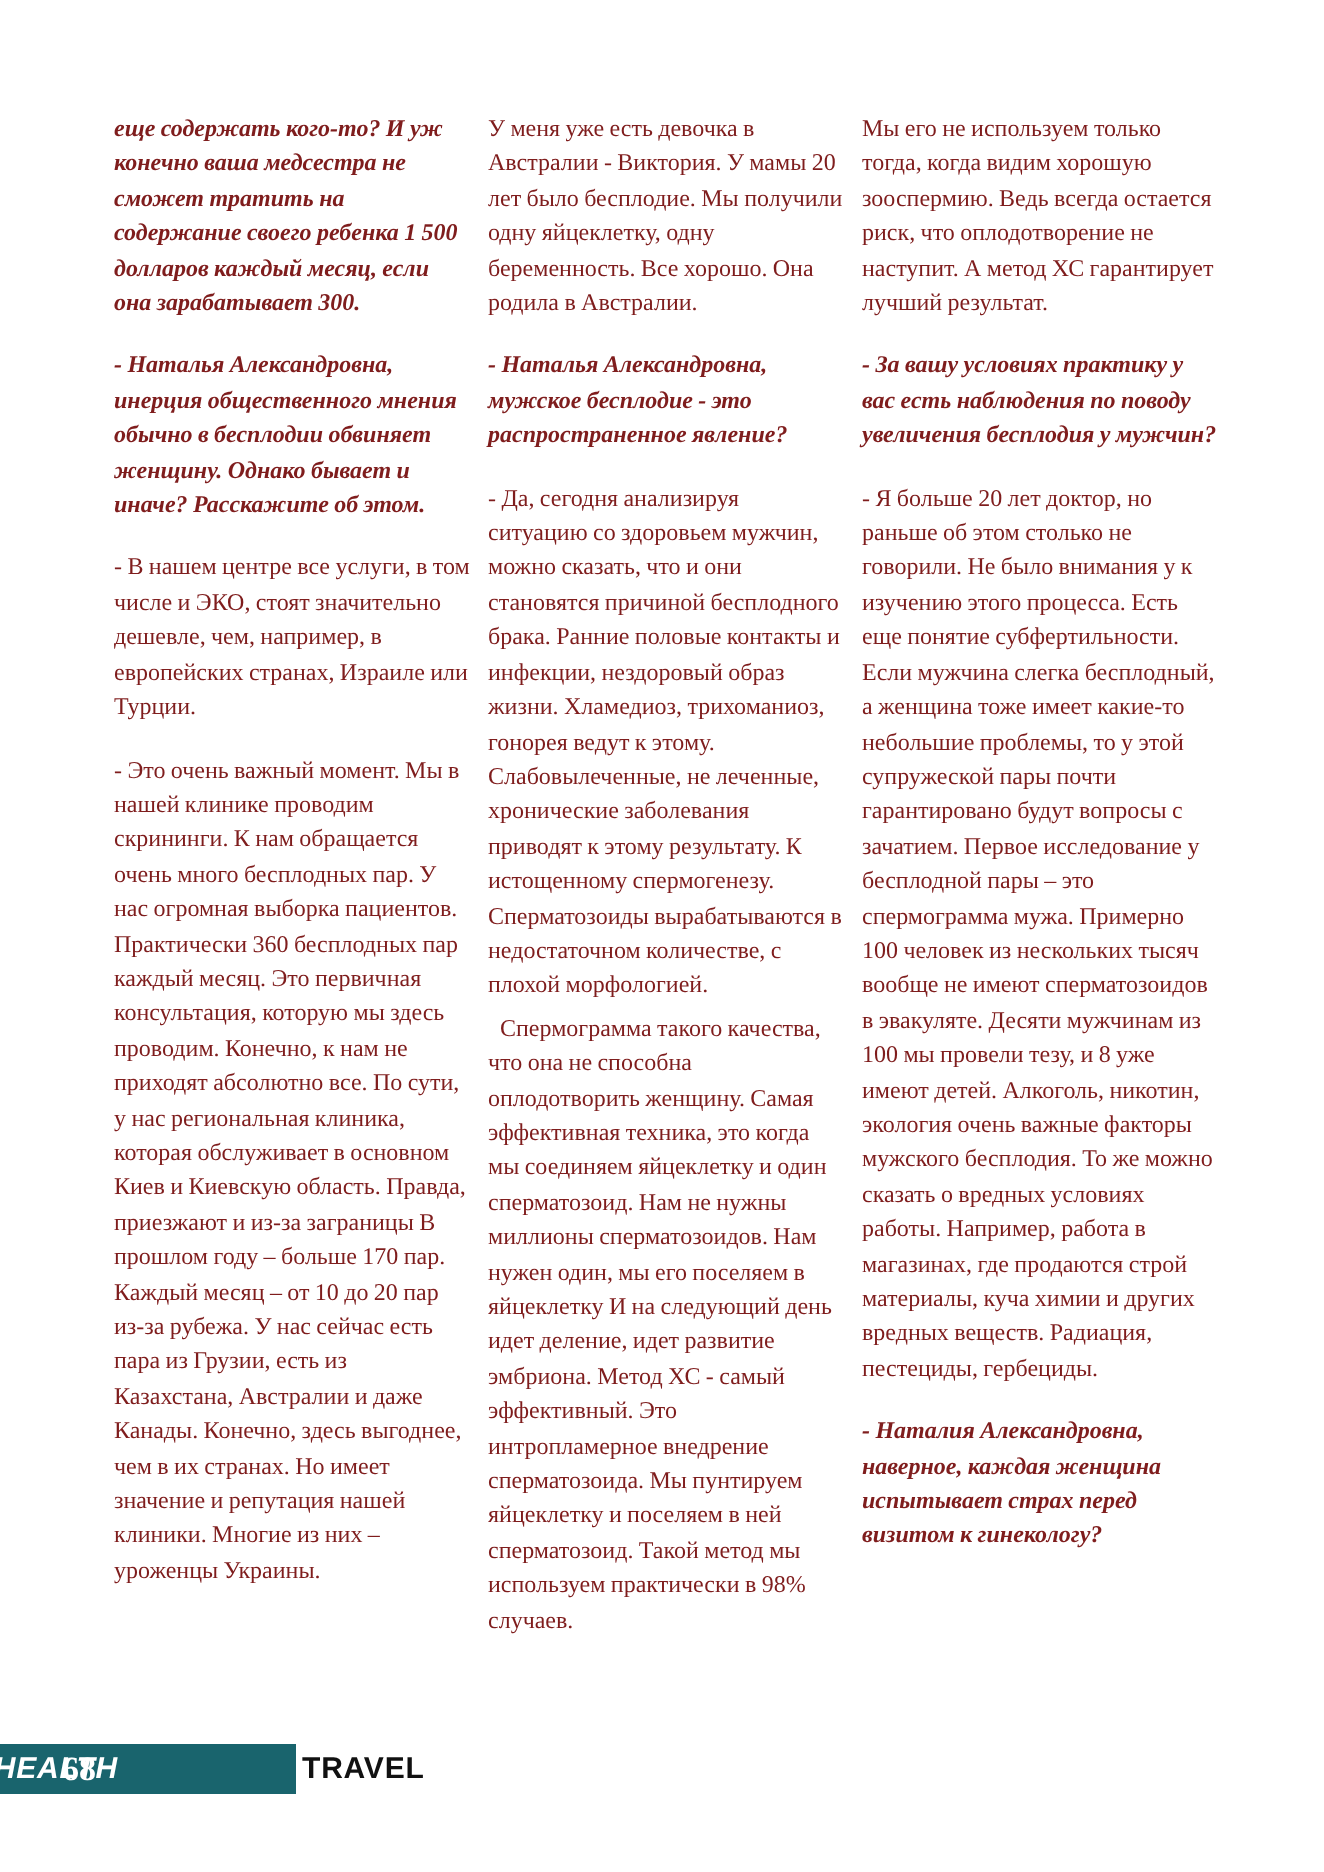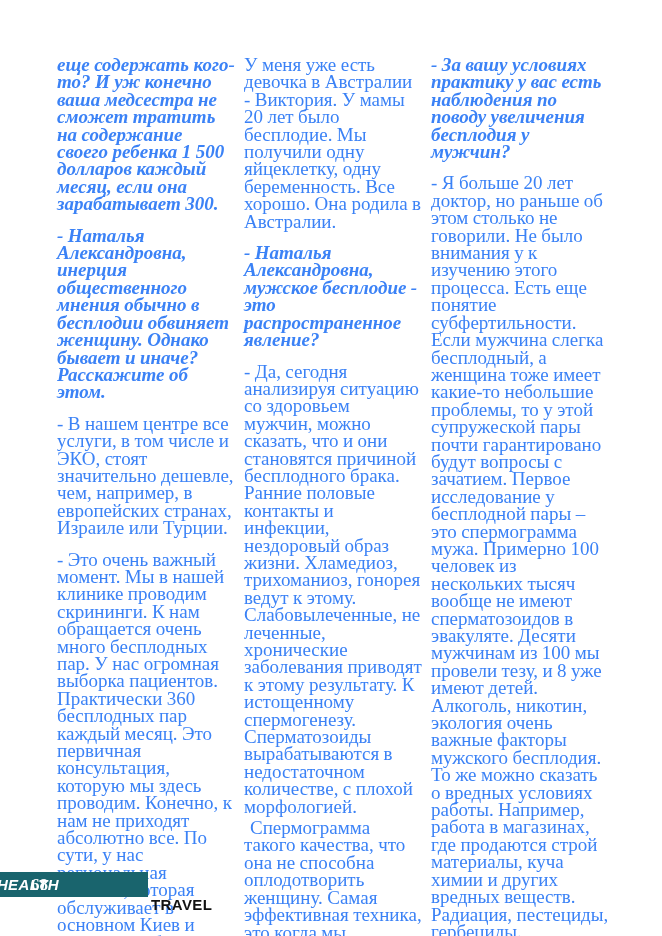--- a/index.html
+++ b/index.html
@@ -19,23 +19,23 @@
     width:553px;
     display:flex;
     gap:9px;
   }
   .col{
     width:178px;
     flex:0 0 178px;
   }
   .para{
     margin:0 0 14px 0;
-    font-size:19px;
+    font-size:12px;
     line-height:17.4px;
-    color:#3b82f6;
+    color:#7f1d1d;
     text-align:left;
     word-spacing:-0.3px;
   }
   .question{
     font-weight:700;
     font-style:italic;
   }
   .tight{margin-bottom:4px;}
   .indent{text-indent:6px;}
   .footer{
@@ -72,21 +72,20 @@
   .mag-health{
     right:514px; 
     color:#ffffff;
     text-align:right;
     padding-right:1px;
     font-style:italic;
   }
   .mag-travel{
     left:151px;
     color:#111111;
-    margin-top:20px;
   }
 </style>
 </head>
 <body>
 
 <div class="page">
 
   <div class="columns">
     <div class="col">
         <p class="para question">еще содержать кого-то? И уж конечно ваша медсестра не сможет тратить на содержание своего ребенка 1 500 долларов каждый месяц, если она зарабатывает 300.</p>
@@ -94,20 +93,21 @@
         <p class="para body">- В нашем центре все услуги, в том числе и  ЭКО, стоят значительно дешевле, чем, например, в европейских странах, Израиле или Турции.</p>
         <p class="para body">- Это очень важный момент. Мы в нашей клинике проводим скрининги. К нам обращается очень много бесплодных пар. У нас огромная выборка пациентов. Практически 360 бесплодных пар каждый месяц. Это первичная консультация, которую мы здесь проводим. Конечно, к нам не приходят абсолютно все. По сути, у нас региональная клиника, которая обслуживает в основном Киев и Киевскую область. Правда, приезжают и из-за заграницы В прошлом году – больше 170 пар. Каждый месяц – от 10 до 20 пар из-за рубежа. У нас сейчас есть пара из Грузии, есть из Казахстана, Австралии и даже Канады. Конечно, здесь выгоднее, чем в их странах. Но имеет значение и репутация нашей клиники. Многие из них – уроженцы Украины.</p>
       </div>
     <div class="col">
         <p class="para body">У меня уже есть девочка в Австралии - Виктория. У мамы 20 лет было бесплодие. Мы получили одну яйцеклетку, одну беременность. Все хорошо. Она родила в Австралии.</p>
         <p class="para question">- Наталья Александровна, мужское бесплодие - это распространенное явление?</p>
         <p class="para body tight">- Да, сегодня анализируя ситуацию со здоровьем мужчин, можно сказать, что и они становятся причиной бесплодного брака. Ранние половые контакты и инфекции, нездоровый образ жизни. Хламедиоз, трихоманиоз, гонорея  ведут к этому. Слабовылеченные, не леченные, хронические заболевания приводят к этому результату. К истощенному спермогенезу.  Сперматозоиды вырабатываются в недостаточном количестве, с плохой морфологией.</p>
         <p class="para body indent">Спермограмма такого качества, что она не способна оплодотворить женщину. Самая  эффективная техника, это когда мы соединяем яйцеклетку и один сперматозоид. Нам не нужны миллионы сперматозоидов. Нам нужен один, мы его поселяем в яйцеклетку И на следующий день идет деление, идет развитие эмбриона. Метод ХС - самый эффективный. Это интропламерное внедрение сперматозоида. Мы пунтируем яйцеклетку и поселяем в ней сперматозоид. Такой метод мы используем практически в 98% случаев.</p>
       </div>
     <div class="col">
+        <p class="para body">Мы его не используем только тогда, когда видим хорошую зооспермию. Ведь всегда остается риск, что оплодотворение не наступит. А метод ХС гарантирует лучший результат.</p>
         <p class="para question">- За вашу условиях практику у вас есть наблюдения по поводу увеличения бесплодия у мужчин?</p>
         <p class="para body">- Я больше 20 лет доктор, но раньше об этом столько не говорили. Не было внимания у к изучению этого процесса. Есть еще понятие субфертильности. Если мужчина слегка бесплодный, а женщина тоже имеет какие-то небольшие проблемы, то у этой супружеской пары почти гарантировано будут вопросы с зачатием. Первое исследование у бесплодной пары – это спермограмма мужа. Примерно 100 человек из нескольких тысяч вообще не имеют сперматозоидов в эвакуляте. Десяти мужчинам из 100 мы провели тезу, и 8 уже имеют детей. Алкоголь, никотин, экология очень важные факторы мужского бесплодия. То же можно сказать о вредных условиях работы. Например, работа в магазинах, где продаются строй материалы, куча химии и других вредных веществ. Радиация, пестециды, гербециды.</p>
         <p class="para question">- Наталия Александровна, наверное, каждая женщина испытывает страх перед визитом к гинекологу?</p>
       </div>
   </div>
 
   <div class="footer">
     <div class="footer-bar">
       <span class="page-num">68</span>
     </div>

